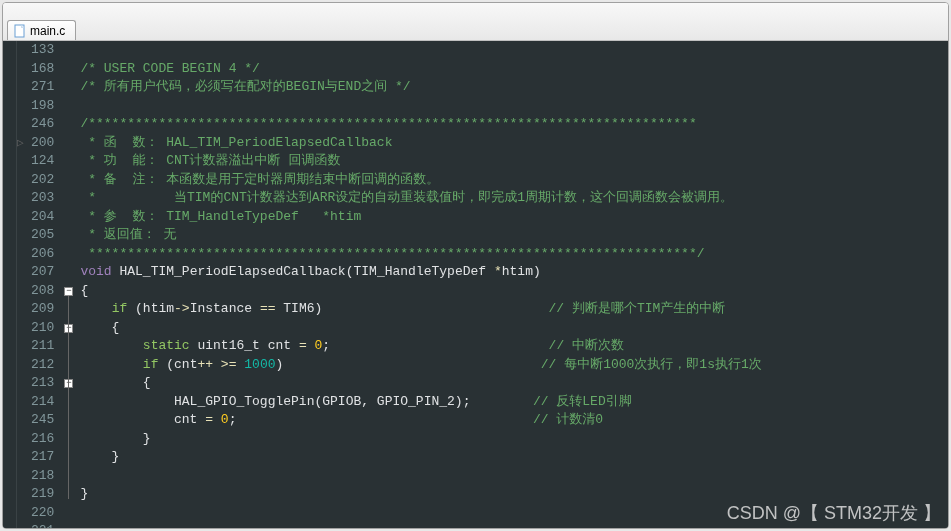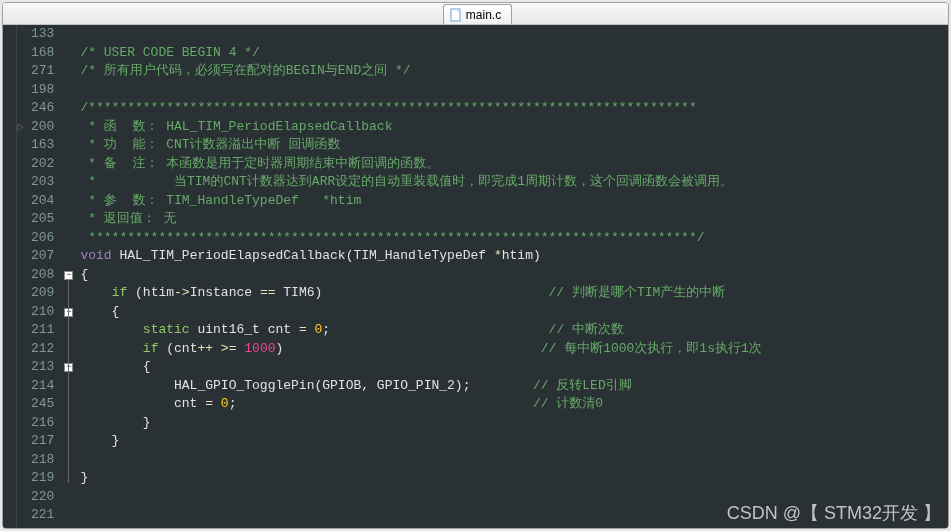--- a/index.html
+++ b/index.html
@@ -15,26 +15,25 @@
 .outer-frame {
   border: 1px solid #a0a0a0;
   border-radius: 4px;
   background: #fff;
   margin: 2px;
   height: 527px;
   overflow: hidden;
 }
 .tab-bar {
   background: linear-gradient(#f8f8f8, #e8e8e8);
-  height: 22px;
+  height: 38px;
   border-bottom: 1px solid #c0c0c0;
   display: flex;
   align-items: flex-end;
   padding-left: 4px;
-  justify-content: center;
 }
 .tab {
   background: linear-gradient(#fff, #f0f0f0);
   border: 1px solid #a0a0a0;
   border-bottom: none;
   border-radius: 3px 3px 0 0;
   padding: 2px 10px 2px 6px;
   font-size: 12px;
   font-family: Tahoma, sans-serif;
   display: flex;
@@ -99,21 +98,21 @@
   white-space: pre;
   padding-left: 4px;
   overflow: hidden;
 }
 .code .row { height: 18.5px; }
 .c-comment { color: #66a968; }
 .c-keyword { color: #93c763; }
 .c-type { color: #a082bd; }
 .c-func { color: #e0e2e4; }
 .c-num { color: #ffcd22; }
-.c-num-pink { color: #ec4899; }
+.c-num-pink { color: #14b8a6; }
 .c-op { color: #e8e2b7; }
 .c-punct { color: #e0e2e4; }
 .c-default { color: #e0e2e4; }
 .cursor-mark {
   position: absolute;
   left: 0;
   top: 93px;
   font-size: 11px;
   color: #606060;
 }
@@ -146,21 +145,21 @@
   <div class="editor-area">
     <div class="fold-margin"></div>
     <div class="gutter" id="gutter">
       <span class="cursor-mark">▷</span>
     <div class="ln">133</div>
         <div class="ln">168</div>
         <div class="ln">271</div>
         <div class="ln">198</div>
         <div class="ln">246</div>
         <div class="ln">200</div>
-        <div class="ln">163</div>
+        <div class="ln">124</div>
         <div class="ln">202</div>
         <div class="ln">203</div>
         <div class="ln">204</div>
         <div class="ln">205</div>
         <div class="ln">206</div>
         <div class="ln">207</div>
         <div class="ln">208</div>
         <div class="ln">209</div>
         <div class="ln">210</div>
         <div class="ln">211</div>

